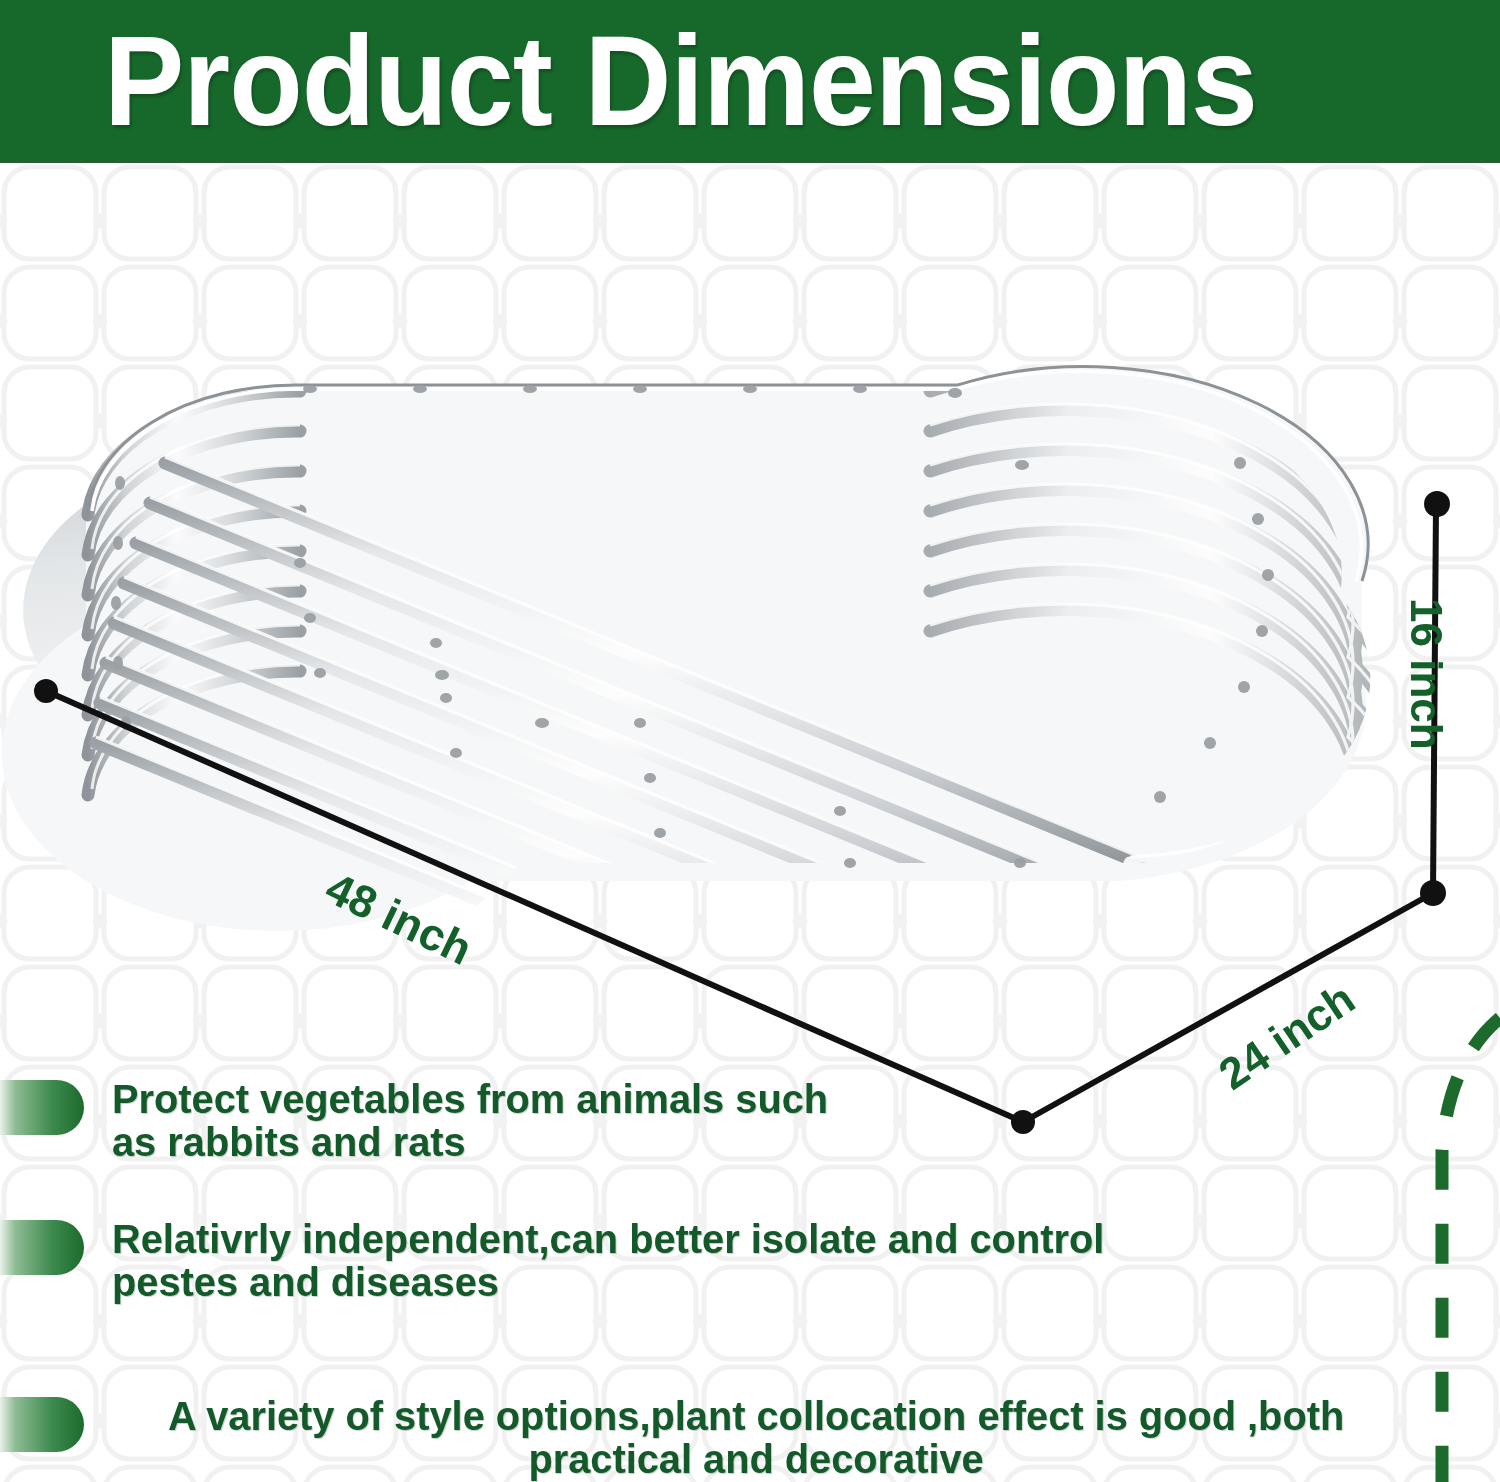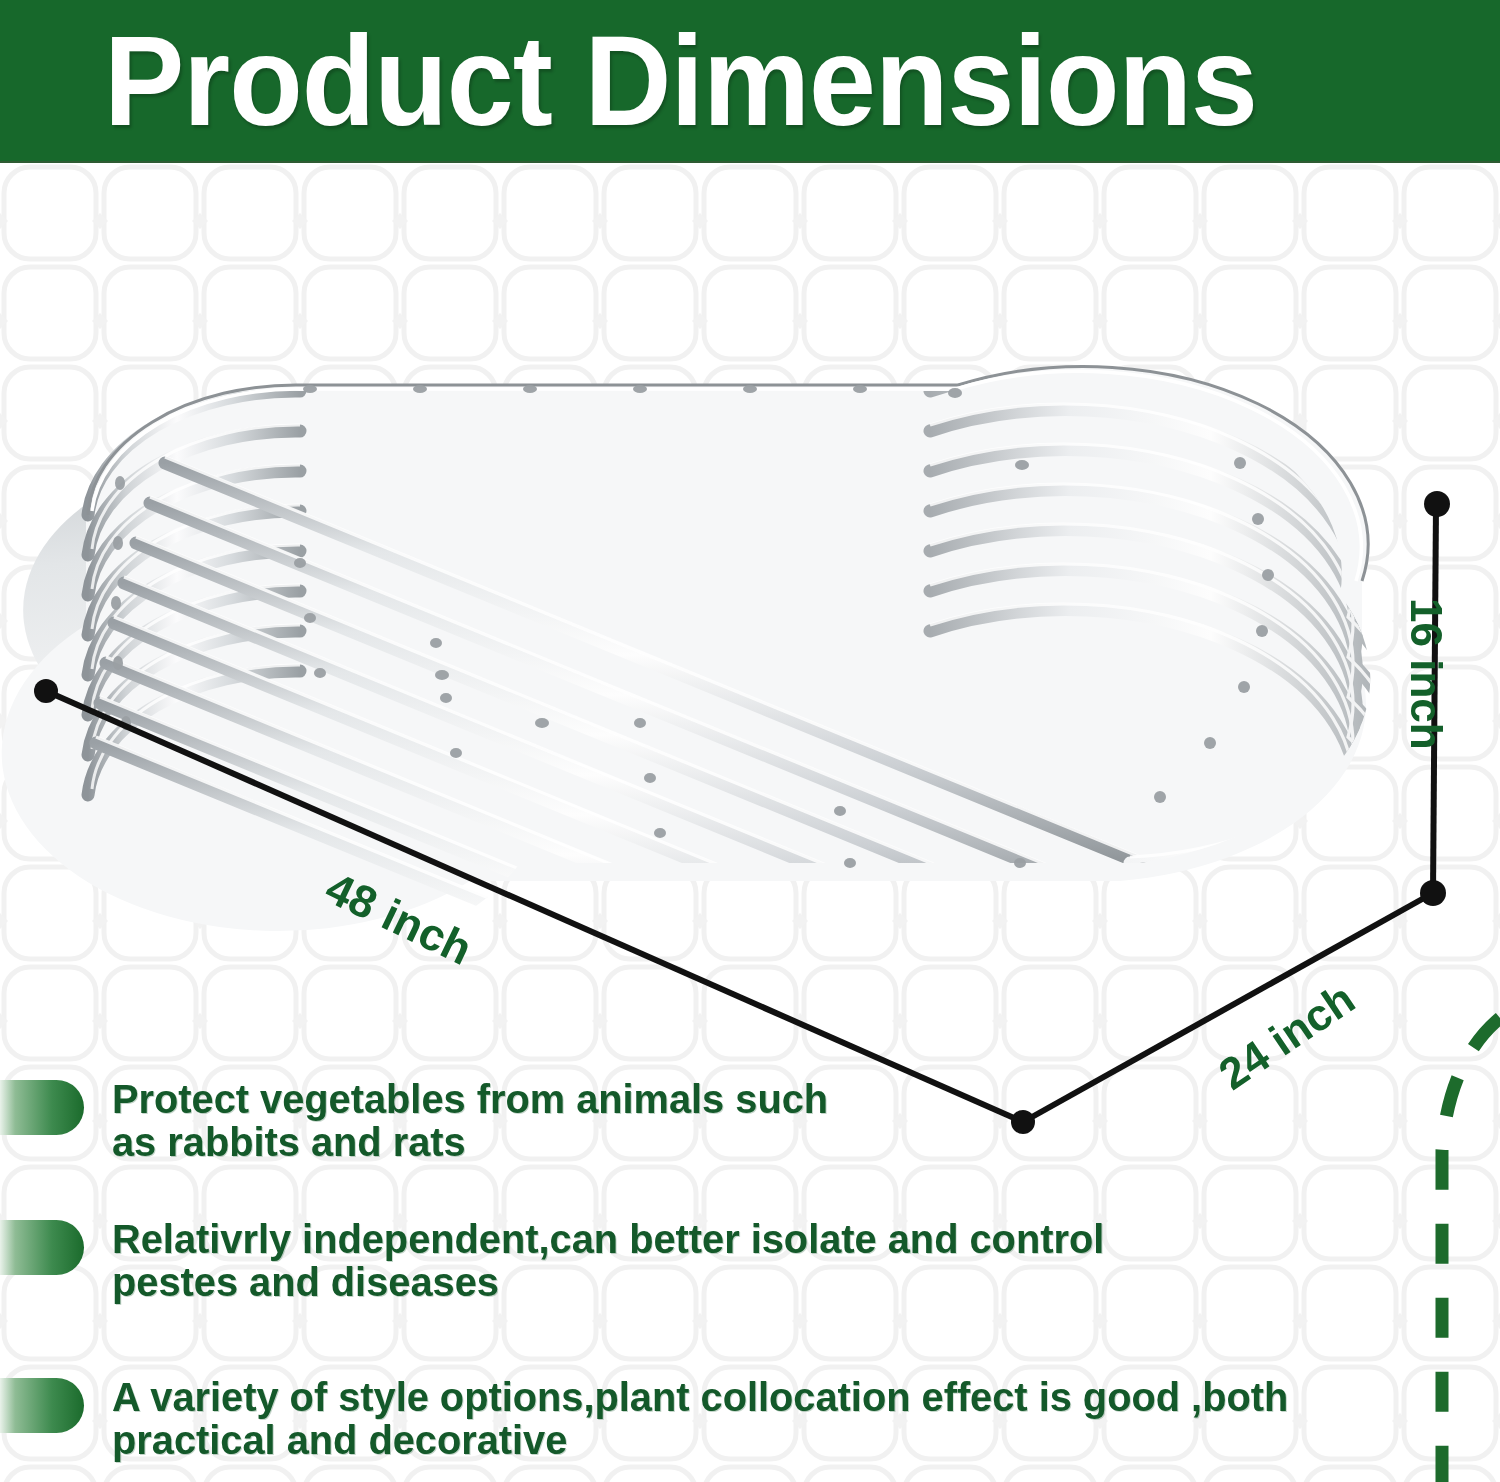--- a/index.html
+++ b/index.html
@@ -128,21 +128,21 @@
   }
   .bullet-row {
     position: absolute;
     left: 0;
     width: 1440px;
     display: flex;
     align-items: flex-start;
   }
   .bullet-row.r0 { top: 18px; justify-content: flex-end; }
   .bullet-row.r1 { top: 158px; }
-  .bullet-row.r2 { top: 316px; }
+  .bullet-row.r2 { top: 335px; text-align: center; }
 
   .bullet-pill {
     flex: 0 0 auto;
     width: 84px;
     height: 55px;
     border-top-right-radius: 30px;
     border-bottom-right-radius: 30px;
     background: linear-gradient(90deg, #e9f2ea 0%, #8fbc95 18%, #3d8a4e 62%, #1b6b2c 100%);
     margin-top: 2px;
   }

